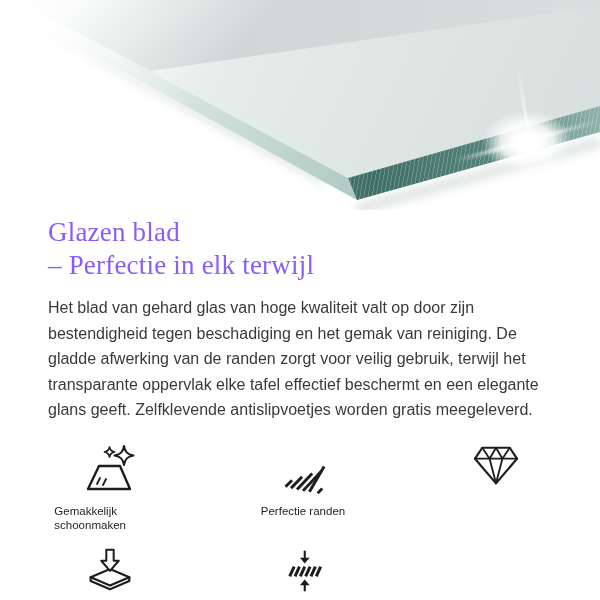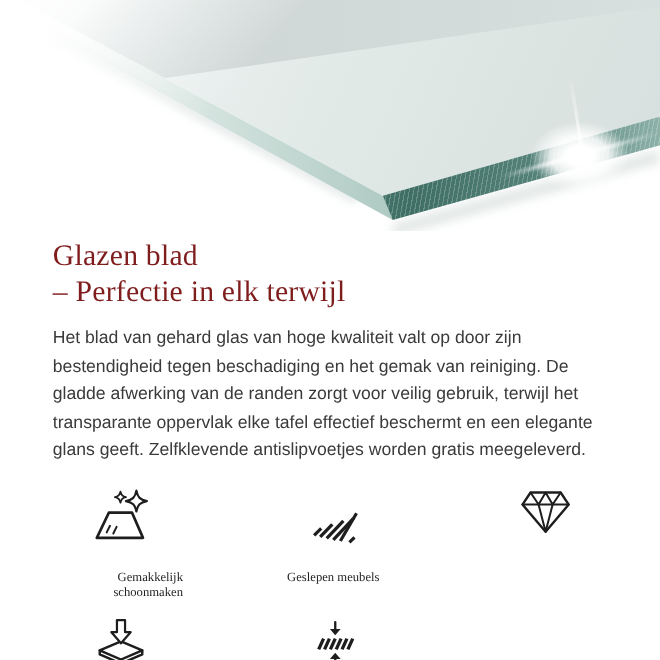--- a/index.html
+++ b/index.html
@@ -57,37 +57,37 @@
     transform:rotate(-15.5deg);filter:blur(1px);
   }
   .sparkle-glow{
     position:absolute;left:465px;top:98px;width:124px;height:88px;
     background:radial-gradient(ellipse closest-side at 50% 50%,#ffffff 0%,#ffffff 20%,rgba(255,255,255,0.85) 42%,rgba(255,255,255,0) 72%);
   }
   
   .page-title{
     margin:6px 0 0 48px;
     font-family:"Liberation Serif","DejaVu Serif",serif;
-    font-weight:400;font-size:27px;line-height:33px;color:#7f1d1d;letter-spacing:0.2px;
+    font-weight:400;font-size:27px;line-height:33px;color:#8b5cf6;letter-spacing:0.2px;
   }
   .page-title span{display:block;}
   .desc{
     margin:13px 48px 0 48px;max-width:528px;
     font-size:16px;line-height:25.5px;color:#3a3a3a;
   }
   
   .features{
     display:grid;grid-template-columns:1fr 1fr 1fr;
     margin:20px 8px 0 14px;row-gap:16px;
   }
   .feature{display:flex;flex-direction:column;align-items:center;}
   .icon-box{height:52px;display:flex;align-items:flex-end;justify-content:center;}
   .row2 .icon-box{height:44px;}
   .feature-label{
-    margin-top:23px;font-size:11.5px;line-height:14px;color:#1f1f1f;text-align:right;font-family:Liberation Serif, serif;
+    margin-top:9px;font-size:11.5px;line-height:14px;color:#1f1f1f;text-align:left;
   }
   .feature-label.narrow{max-width:112px;}
   .features svg{display:block;}
   .st{fill:none;stroke:#1e1e1e;stroke-width:2.4;stroke-linejoin:round;stroke-linecap:round;}
 </style>
 </head>
 <body>
 
 <div class="hero">
   <div class="glass-surface"></div>
@@ -129,21 +129,21 @@
     <div class="icon-box">
       <svg width="46" height="44" viewBox="0 0 50 48">
         <path class="st" style="stroke-width:3.2;stroke-linecap:butt" d="M6 39 L13 32"></path>
         <path class="st" style="stroke-width:3.2;stroke-linecap:butt" d="M12 40.5 L24 28"></path>
         <path class="st" style="stroke-width:3.2;stroke-linecap:butt" d="M18.5 42 L35 24.5"></path>
         <path class="st" style="stroke-width:3.2;stroke-linecap:butt" d="M25 43.5 L45 22"></path>
         <path class="st" style="stroke-width:3.2;stroke-linecap:butt" d="M32 44.5 L48 17"></path>
         <path class="st" style="stroke-width:3.2;stroke-linecap:butt" d="M41 46 L46 41"></path>
       </svg>
     </div>
-    <div class="feature-label">Geslepen meubels</div>
+    <div class="feature-label">Perfectie randen</div>
   </div>
 
   <div class="feature row2">
     <div class="icon-box">
       <svg width="48" height="42" viewBox="0 0 52 46">
         <path class="st" d="M11 3 L41 3 L49 15 L26 42 L3 15 Z"></path>
         <path class="st" style="stroke-width:2" d="M3 15 L49 15"></path>
         <path class="st" style="stroke-width:2" d="M11 3 L19 15 L26 3 L33 15 L41 3"></path>
         <path class="st" style="stroke-width:2" d="M19 15 L26 42 L33 15"></path>
       </svg>

